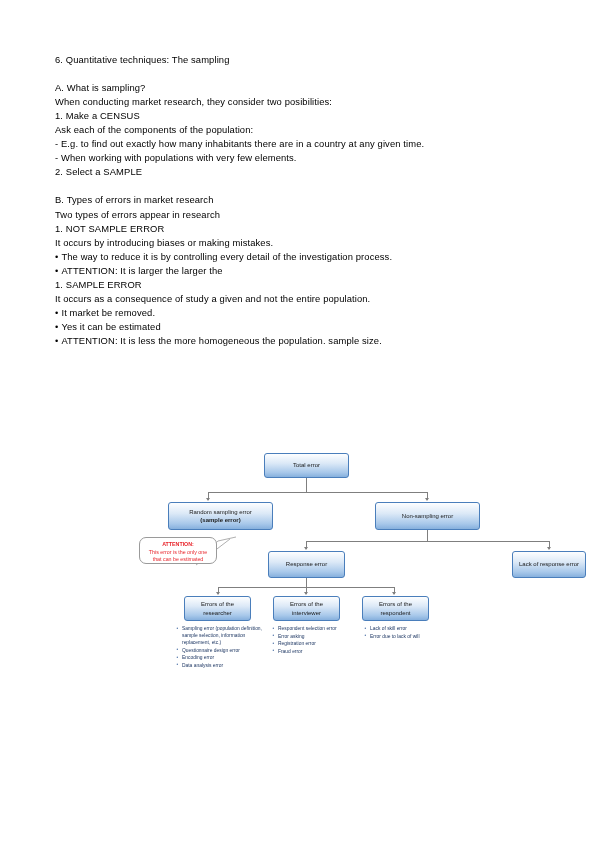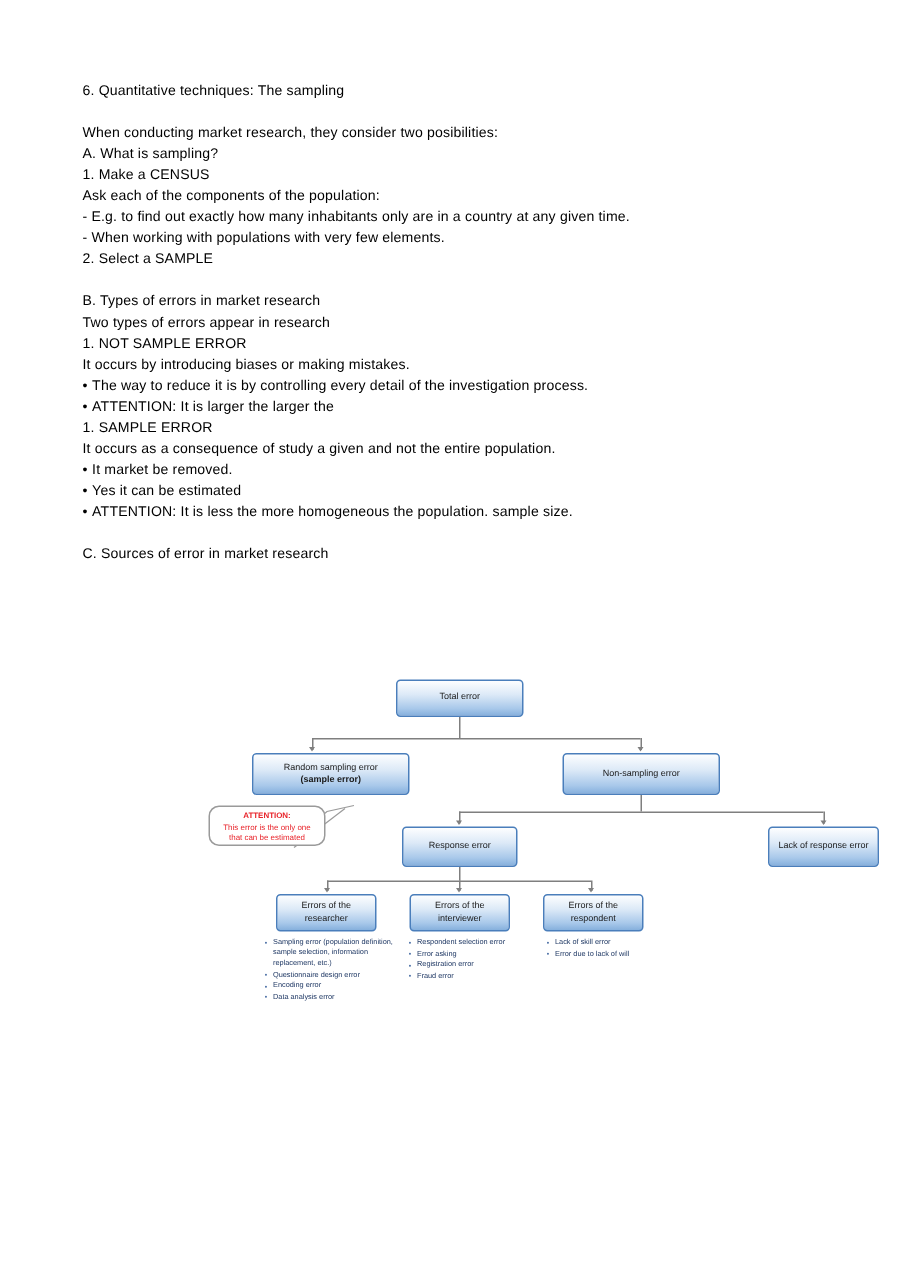--- a/index.html
+++ b/index.html
@@ -121,41 +121,40 @@
   }
 </style>
 </head>
 <body>
 
 <div class="page">
 
   <div class="textblock">
     <div class="line">6. Quantitative techniques: The sampling</div>
     <div class="line blank"></div>
+    <div class="line">A. What is sampling?</div>
     <div class="line">When conducting market research, they consider two posibilities:</div>
-    <div class="line">A. What is sampling?</div>
     <div class="line">1. Make a CENSUS</div>
     <div class="line">Ask each of the components of the population:</div>
-    <div class="line">- E.g. to find out exactly how many inhabitants only are in a country at any given time.</div>
+    <div class="line">- E.g. to find out exactly how many inhabitants there are in a country at any given time.</div>
     <div class="line">- When working with populations with very few elements.</div>
     <div class="line">2. Select a SAMPLE</div>
     <div class="line blank"></div>
     <div class="line">B. Types of errors in market research</div>
     <div class="line">Two types of errors appear in research</div>
     <div class="line">1. NOT SAMPLE ERROR</div>
     <div class="line">It occurs by introducing biases or making mistakes.</div>
     <div class="line bullet">The way to reduce it is by controlling every detail of the investigation process.</div>
     <div class="line bullet">ATTENTION: It is larger the larger the</div>
     <div class="line">1. SAMPLE ERROR</div>
     <div class="line">It occurs as a consequence of study a given and not the entire population.</div>
     <div class="line bullet">It market be removed.</div>
     <div class="line bullet">Yes it can be estimated</div>
     <div class="line bullet">ATTENTION: It is less the more homogeneous the population. sample size.</div>
     <div class="line blank"></div>
-    <div class="line">C. Sources of error in market research</div>
   </div>
 
   <div class="diagram">
 
     <div class="node" style="left:264px; top:13px; width:85px; height:25px;">
       <span>Total error</span>
     </div>
 
     <div class="conn v" style="left:306px; top:38px; height:14px;"></div>
     <div class="conn h" style="left:208px; top:52px; width:219px;"></div>

